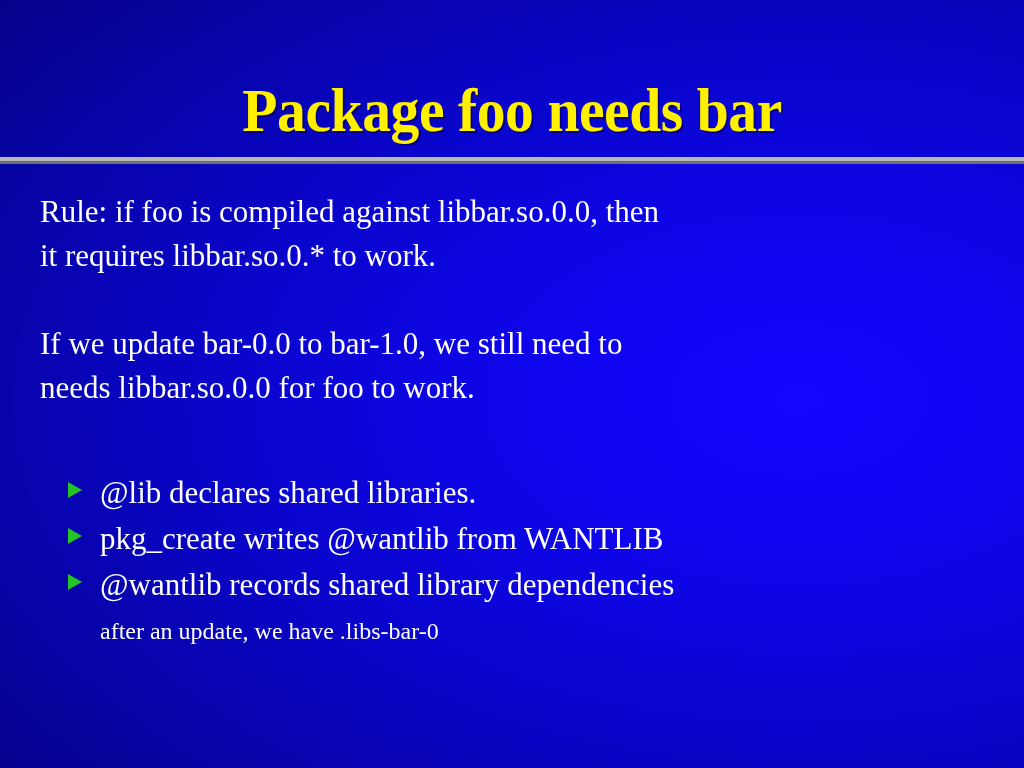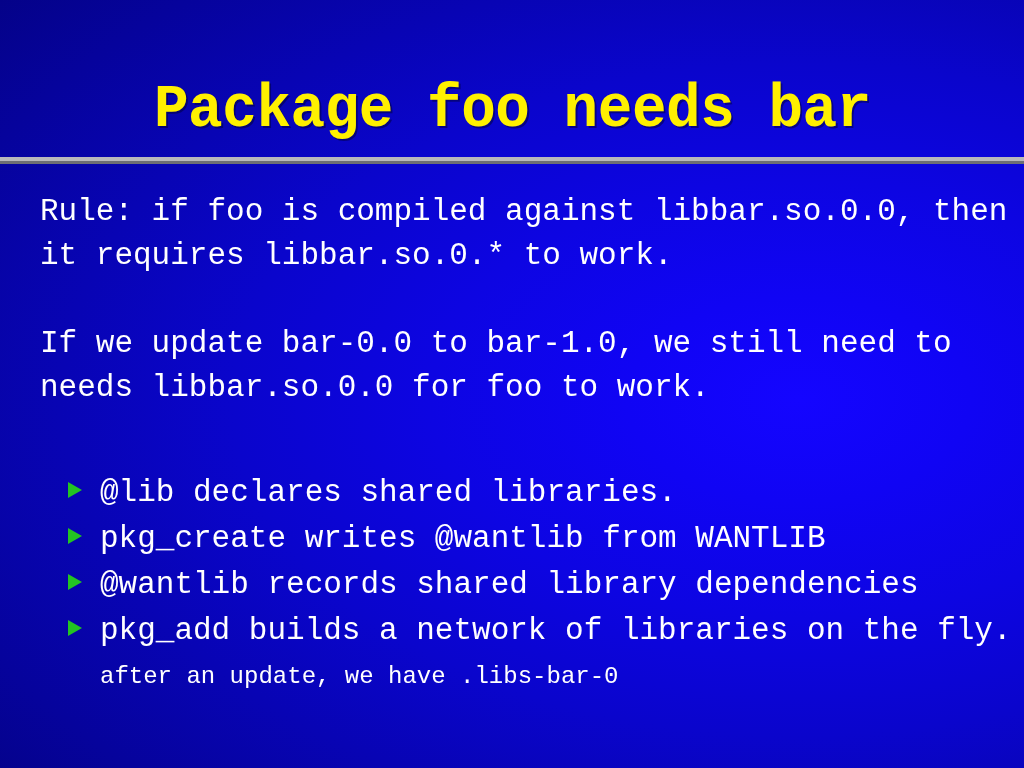--- a/index.html
+++ b/index.html
@@ -5,21 +5,21 @@
   html, body {
     margin: 0;
     padding: 0;
     background: #000000;
   }
   .slide {
     position: relative;
     width: 1024px;
     height: 768px;
     overflow: hidden;
-    font-family: Liberation Mono, monospace;
+    font-family: Liberation Serif, serif;
     background-color: #0B05D8;
     background-image:
       radial-gradient(ellipse 120% 95% at 78% 52%,
         #1405FF 0%,
         #1004F4 14%,
         #0D05E2 30%,
         #0A05CC 46%,
         #0804B4 60%,
         #06039C 74%,
         #040287 86%,
@@ -166,24 +166,18 @@
       <span class="bullet-text">pkg_create writes @wantlib from WANTLIB</span>
     </div>
 
     <div class="bullet-row">
       <span class="bullet-marker">
         <span class="tri"></span>
       </span>
       <span class="bullet-text">@wantlib records shared library dependencies</span>
     </div>
 
-    <div class="bullet-row">
-      <span class="bullet-marker">
-        <span class="tri"></span>
-      </span>
-      <span class="bullet-text">pkg_add builds a network of libraries on the fly.</span>
-    </div>
 
     <div class="bullet-cont">after an update, we have .libs-bar-0</div>
 
   </div>
 
 </div>
 
 </body></html>

